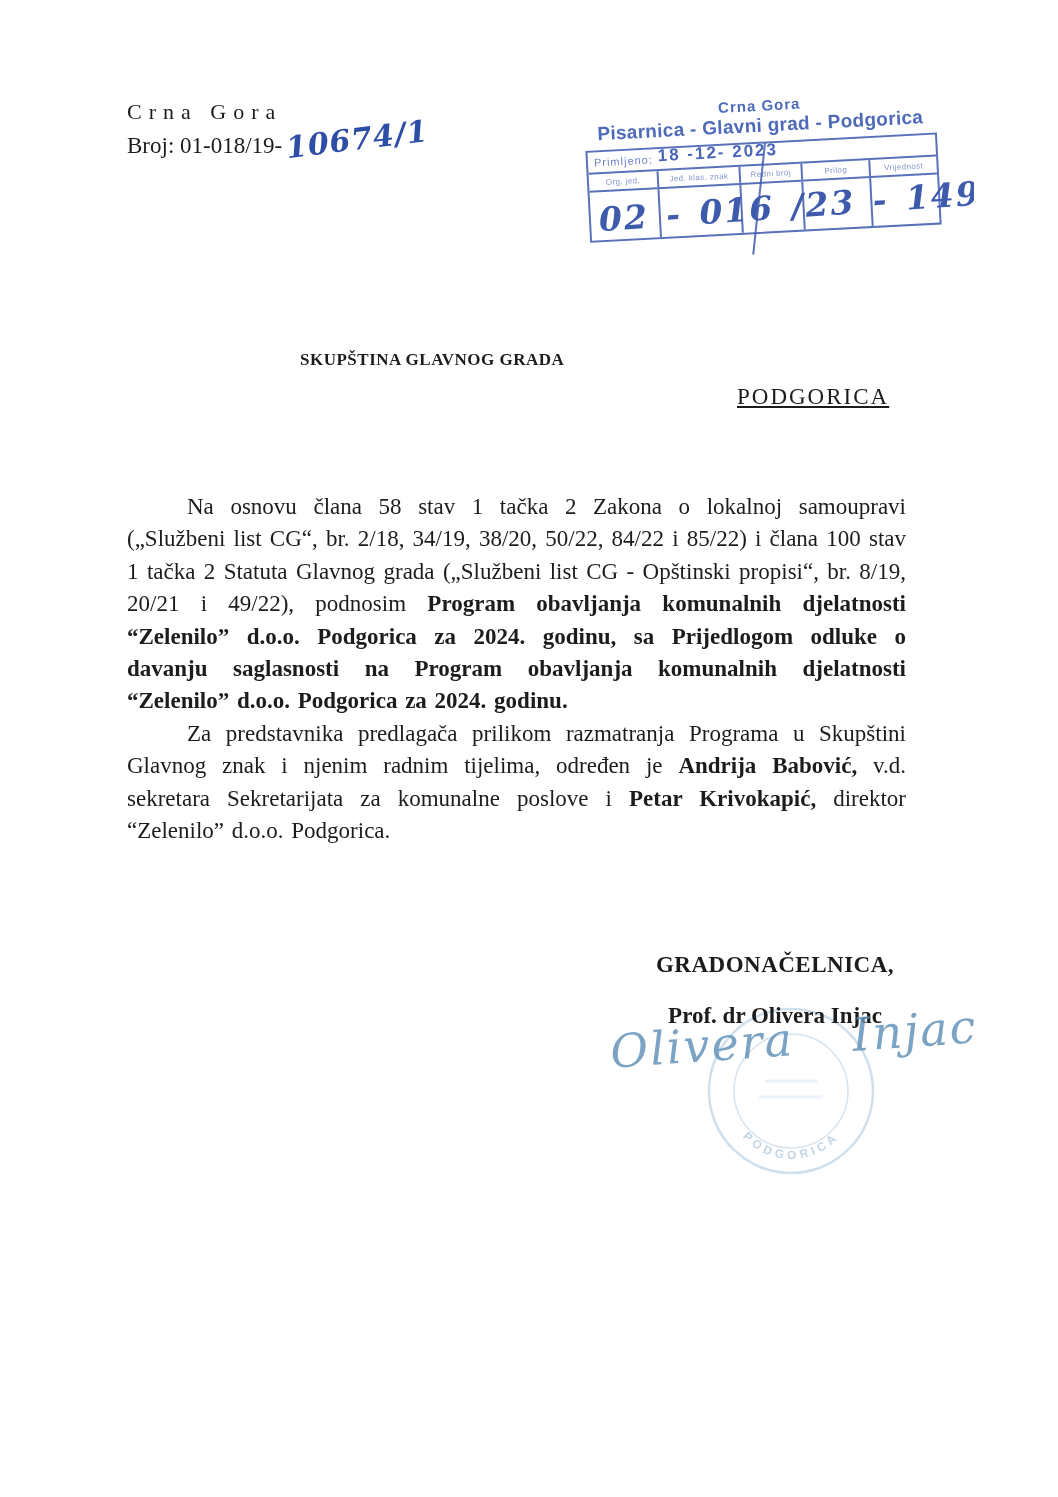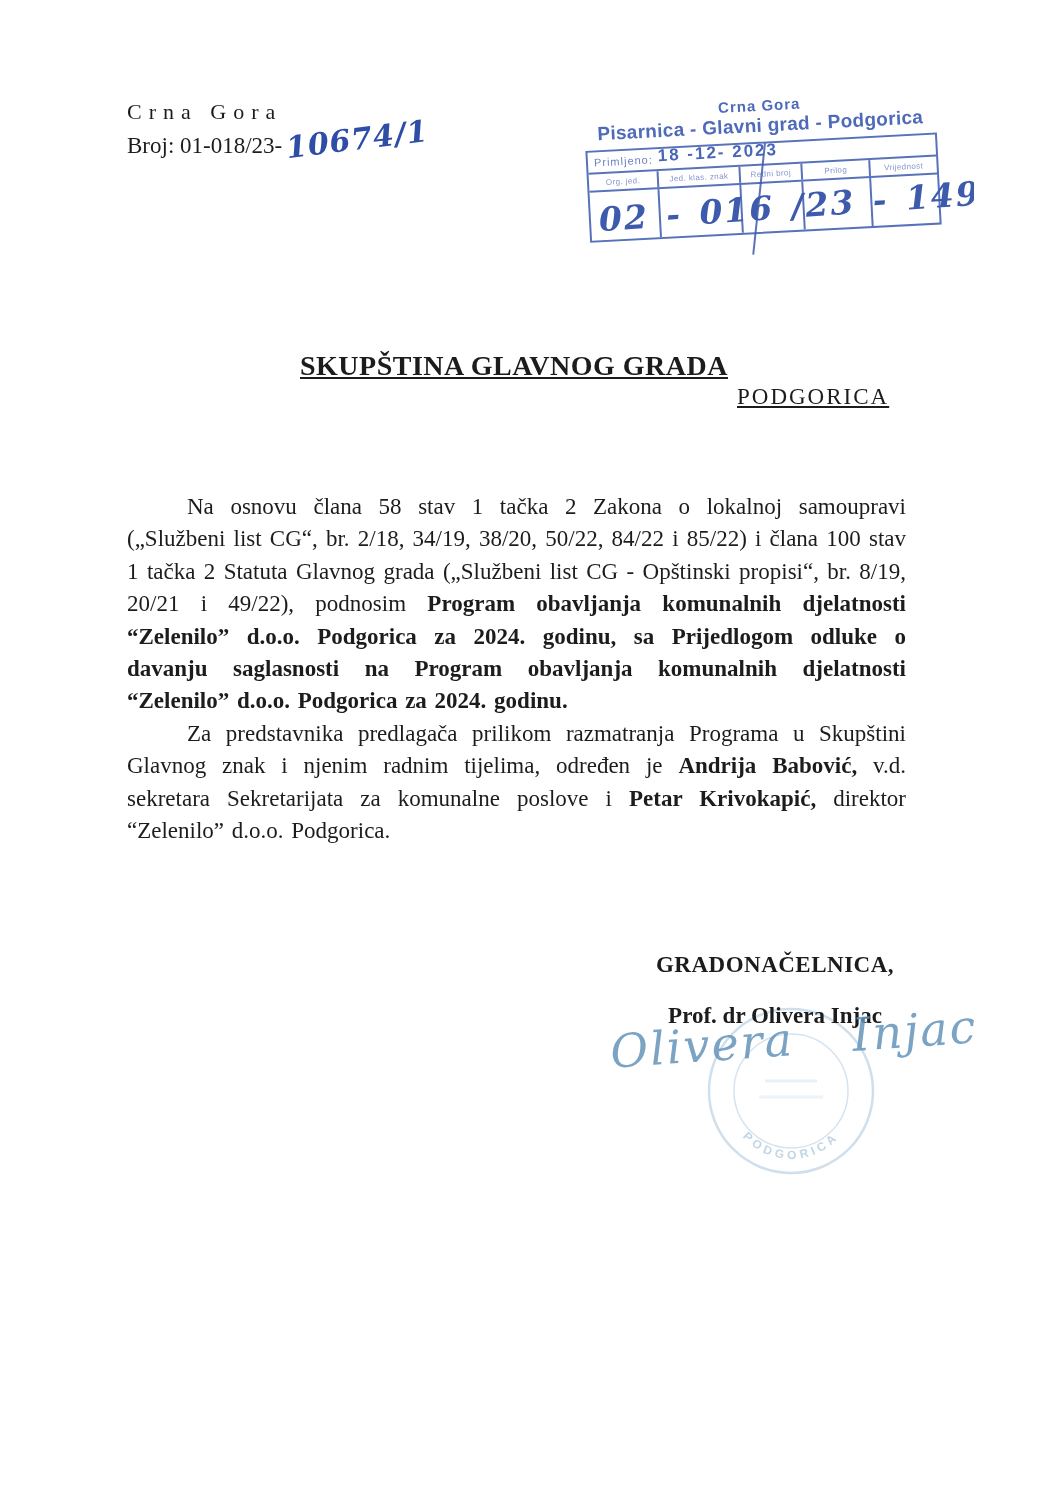--- a/index.html
+++ b/index.html
@@ -50,21 +50,21 @@
     font-family:"Liberation Sans",sans-serif;white-space:nowrap;
   }
   .stamp-entry{
     position:absolute;left:10px;top:92px;width:330px;
     font-size:33px;font-weight:bold;letter-spacing:2px;word-spacing:4px;
     transform:rotate(-1deg);white-space:nowrap;
   }
   .pen-slash{position:absolute;left:170px;top:46px;width:2px;height:112px;background:#2d4da6;transform:rotate(9deg);opacity:.85;}
 
   
-  .addr-1{position:absolute;left:300px;top:350px;font-weight:bold;font-size:28px;letter-spacing:.5px;white-space:nowrap;text-decoration:underline;}
+  .addr-1{position:absolute;left:300px;top:350px;font-weight:bold;font-size:17px;letter-spacing:.5px;white-space:nowrap;}
   .addr-2{position:absolute;left:737px;top:384px;font-size:23px;letter-spacing:2px;text-decoration:underline;white-space:nowrap;}
 
   
   .body-text{position:absolute;left:127px;top:472px;width:779px;margin-top:19px;}
   .para{margin:0;text-indent:60px;text-align:justify;font-size:23px;line-height:32.4px;word-spacing:2px;}
 
   
   .sigblock{position:absolute;left:615px;top:952px;width:320px;text-align:center;}
   .sig-title{font-weight:bold;font-size:23px;letter-spacing:.5px;white-space:nowrap;}
   .sig-name{font-weight:bold;font-size:23px;margin-top:25px;white-space:nowrap;}
@@ -77,21 +77,21 @@
   }
   .round-stamp{position:absolute;left:703px;top:1003px;opacity:.55;}
 </style>
 </head>
 <body>
 
 <div class="page">
 
   <div class="letterhead">
     <div class="lh-country">Crna Gora</div>
-    <div class="lh-number"><span>Broj: 01-018/23-</span><span class="pen pen-number">10674/1</span></div>
+    <div class="lh-number"><span>Broj: 01-018/19-</span><span class="pen pen-number">10674/1</span></div>
   </div>
 
   <div class="stamp">
     <div class="stamp-l1">Crna Gora</div>
     <div class="stamp-l2">Pisarnica - Glavni grad - Podgorica</div>
     <div class="stamp-table">
       <div class="stamp-row1">
         <span class="stamp-received">Primljeno:</span>
       </div>
       <div class="stamp-cols">

